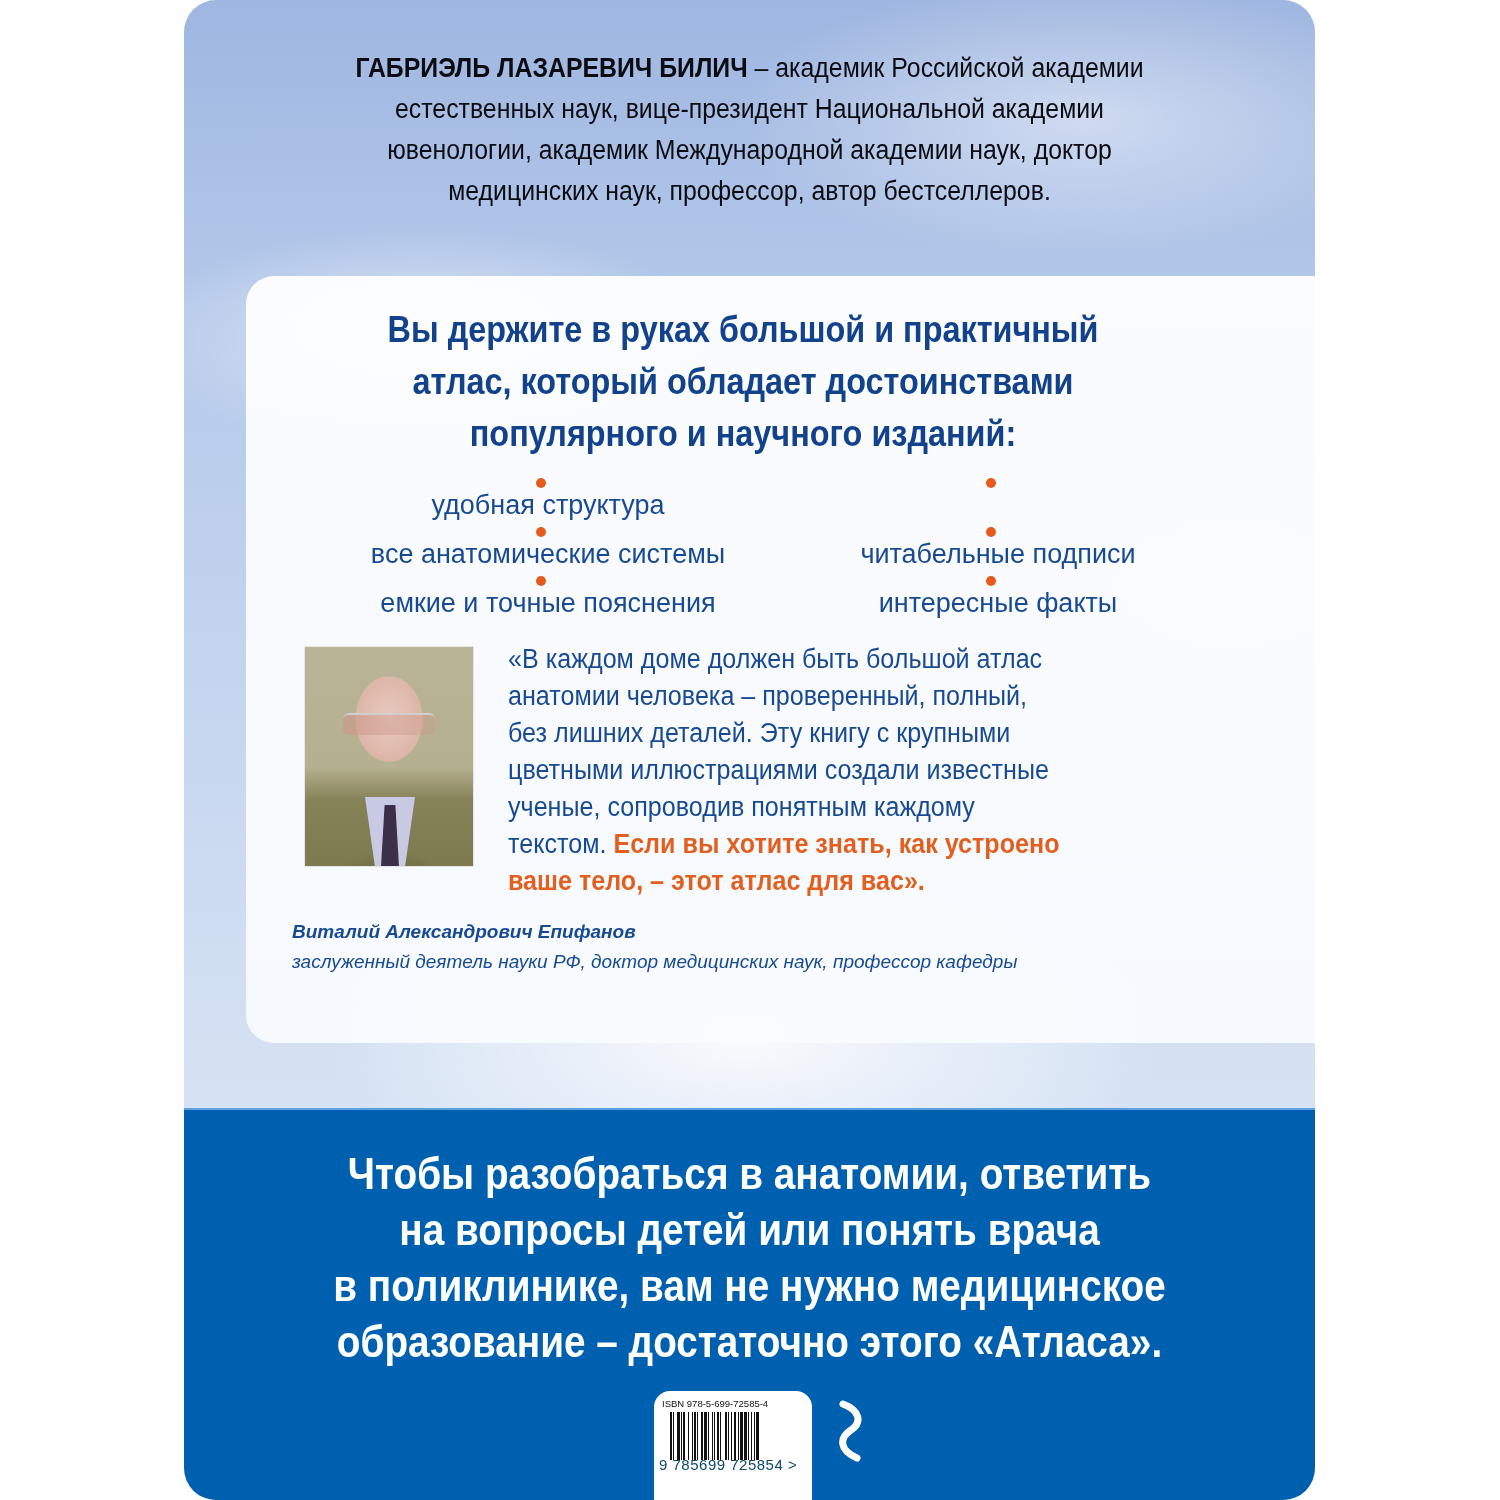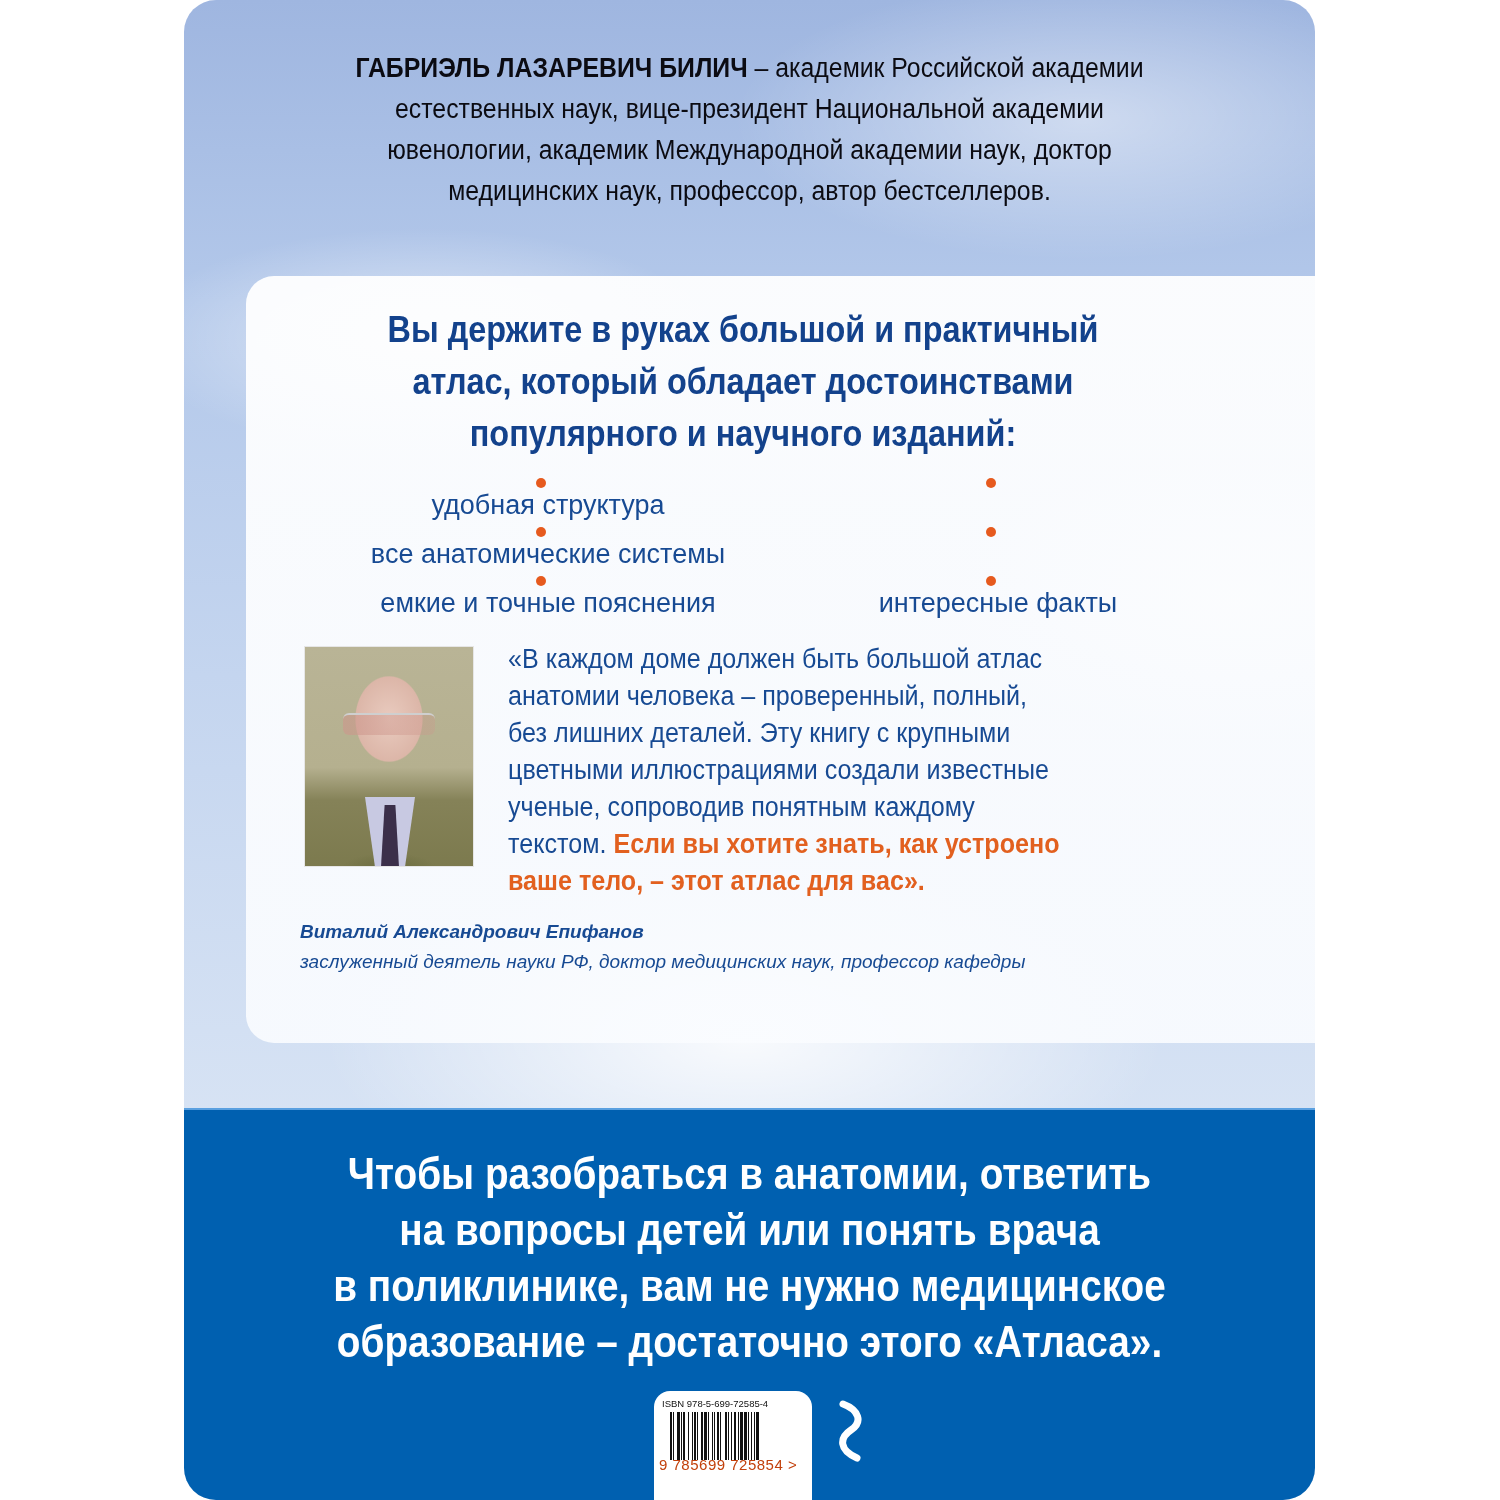--- a/index.html
+++ b/index.html
@@ -65,21 +65,21 @@
     background: #3b2f4a; clip-path: polygon(20% 0,80% 0,100% 100%,0 100%); }
 
   .quote {
     position: absolute; left: 262px; top: 365px; width: 700px;
     color: #174a93; font-size: 27px; line-height: 37px;
     transform: scaleX(0.93); transform-origin: left top;
   }
   .quote .accent { color: #e2601f; font-weight: bold; }
 
   .attribution {
-    position: absolute; left: 54px; top: 641px; width: 900px;
+    position: absolute; left: 46px; top: 641px; width: 900px;
     color: #174a93; font-style: italic; font-size: 19px; line-height: 30px;
   }
   .attribution .author { font-weight: bold; }
 
   .band {
     position: absolute; left: 0; top: 1108px; width: 1131px; height: 392px;
     background: #0060b0; border-top: 2px solid #5aa0e0;
   }
   .slogan {
     position: absolute; left: 0; top: 36px; width: 1131px; text-align: center;
@@ -87,21 +87,21 @@
     transform: scaleX(0.88); transform-origin: center top;
   }
 
   .barcode-box {
     position: absolute; left: 470px; top: 281px; width: 158px; height: 111px;
     background: #ffffff; border-radius: 16px 16px 0 0;
   }
   .isbn-text { position: absolute; left: 8px; top: 7px; font-size: 9.5px; color: #111; white-space: nowrap; }
   .bars { position: absolute; left: 16px; top: 21px; width: 126px; height: 48px; display: flex; gap: 0; }
   .bars span { display: block; height: 100%; }
-  .digits { position: absolute; left: 5px; top: 65px; font-size: 15px; color: #c2410c; letter-spacing: 0.5px; white-space: nowrap; font-family: "Liberation Sans", sans-serif; }
+  .digits { position: absolute; left: 5px; top: 65px; font-size: 15px; color: #0c4a6e; letter-spacing: 0.5px; white-space: nowrap; font-family: "Liberation Sans", sans-serif; }
 
   .logo { position: absolute; left: 645px; top: 290px; width: 40px; height: 64px; }
 </style>
 </head>
 <body>
 
 <div class="cover">
 
   <div class="bio">
     <div><span class="name">ГАБРИЭЛЬ ЛАЗАРЕВИЧ БИЛИЧ</span><span> – академик Российской академии</span></div>
@@ -124,20 +124,21 @@
         </div>
       <div class="feature">
           <span class="bullet"></span>
         </div>
       <div class="feature">
           <span class="bullet"></span>
           <span>все анатомические системы</span>
         </div>
       <div class="feature">
           <span class="bullet"></span>
+          <span>читабельные подписи</span>
         </div>
       <div class="feature">
           <span class="bullet"></span>
           <span>емкие и точные пояснения</span>
         </div>
       <div class="feature">
           <span class="bullet"></span>
           <span>интересные факты</span>
         </div>
     </div>

